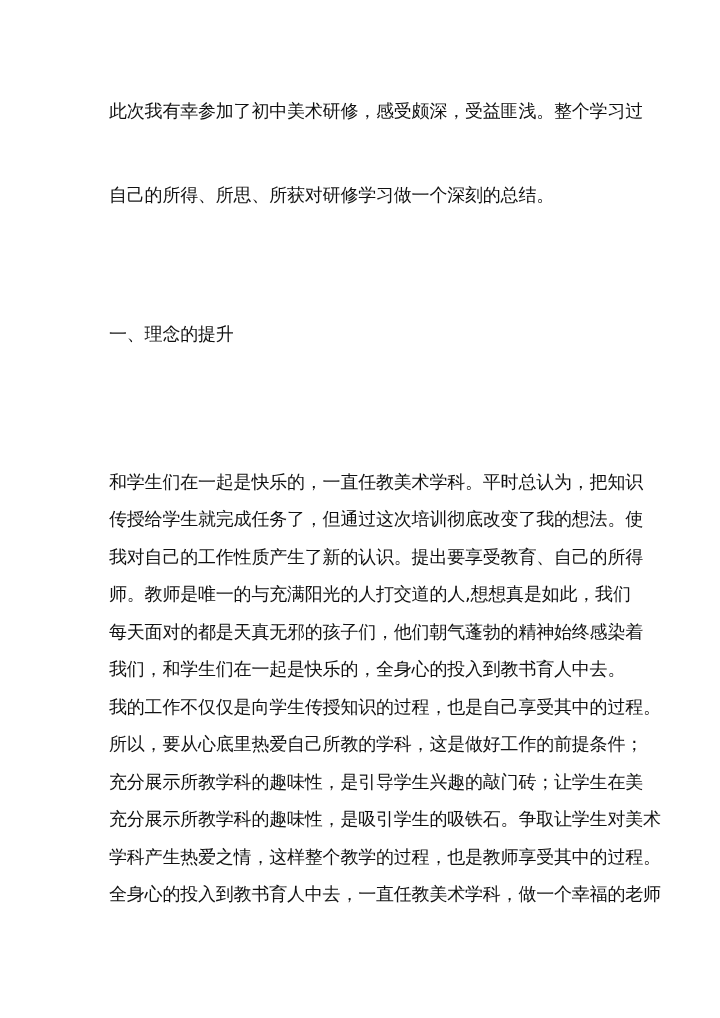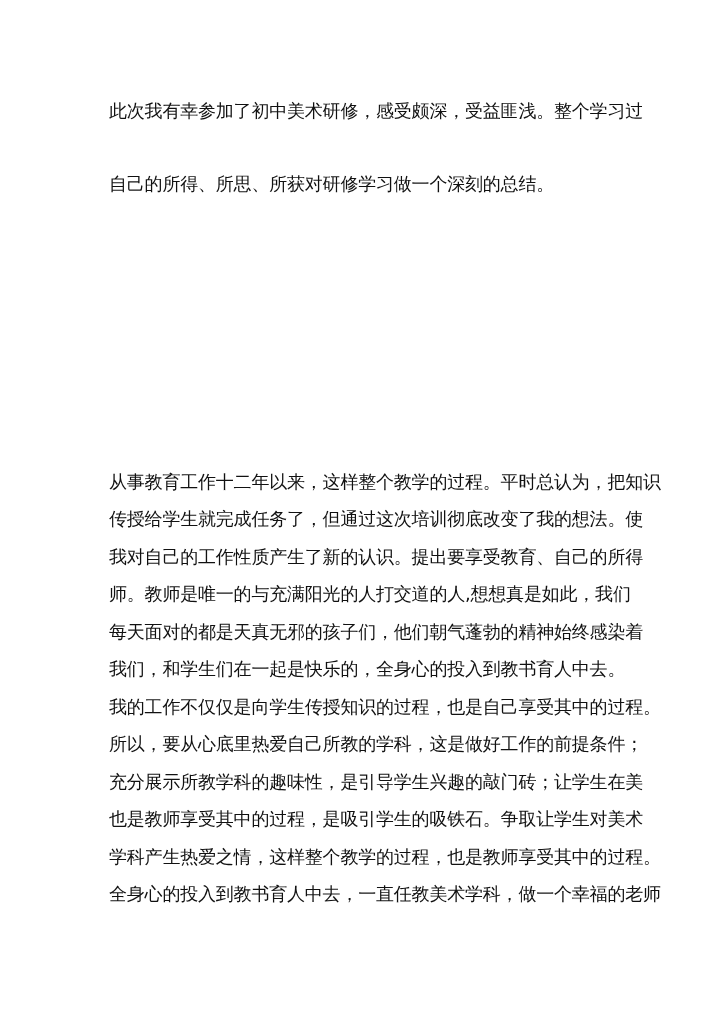--- a/index.html
+++ b/index.html
@@ -30,28 +30,29 @@
       line-height: 26px;
       white-space: nowrap;
       letter-spacing: -0.2px;
     }
   </style>
 </head>
 <body>
 
 <div class="page">
   <div class="line" style="top:98px">此次我有幸参加了初中美术研修，感受颇深，受益匪浅。整个学习过</div>
-  <div class="line" style="top:171px">自己的所得、所思、所获对研修学习做一个深刻的总结。</div>
+  <div class="line" style="top:182px">自己的所得、所思、所获对研修学习做一个深刻的总结。</div>
 
+  <div class="line" style="top:321px">一、理念的提升</div>
 
-  <div class="line" style="top:469px">从事教育工作十二年以来，这样整个教学的过程。平时总认为，把知识</div>
+  <div class="line" style="top:469px">和学生们在一起是快乐的，一直任教美术学科。平时总认为，把知识</div>
   <div class="line" style="top:506px">传授给学生就完成任务了，但通过这次培训彻底改变了我的想法。使</div>
   <div class="line" style="top:544px">我对自己的工作性质产生了新的认识。提出要享受教育、自己的所得</div>
   <div class="line" style="top:581px">师。教师是唯一的与充满阳光的人打交道的人,想想真是如此，我们</div>
   <div class="line" style="top:619px">每天面对的都是天真无邪的孩子们，他们朝气蓬勃的精神始终感染着</div>
   <div class="line" style="top:656px">我们，和学生们在一起是快乐的，全身心的投入到教书育人中去。</div>
   <div class="line" style="top:694px">我的工作不仅仅是向学生传授知识的过程，也是自己享受其中的过程。</div>
   <div class="line" style="top:769px">充分展示所教学科的趣味性，是引导学生兴趣的敲门砖；让学生在美</div>
   <div class="line" style="top:731px">所以，要从心底里热爱自己所教的学科，这是做好工作的前提条件；</div>
-  <div class="line" style="top:806px">也是教师享受其中的过程，是吸引学生的吸铁石。争取让学生对美术</div>
+  <div class="line" style="top:806px">充分展示所教学科的趣味性，是吸引学生的吸铁石。争取让学生对美术</div>
   <div class="line" style="top:844px">学科产生热爱之情，这样整个教学的过程，也是教师享受其中的过程。</div>
   <div class="line" style="top:881px">全身心的投入到教书育人中去，一直任教美术学科，做一个幸福的老师</div>
 </div>
 
 </body></html>

